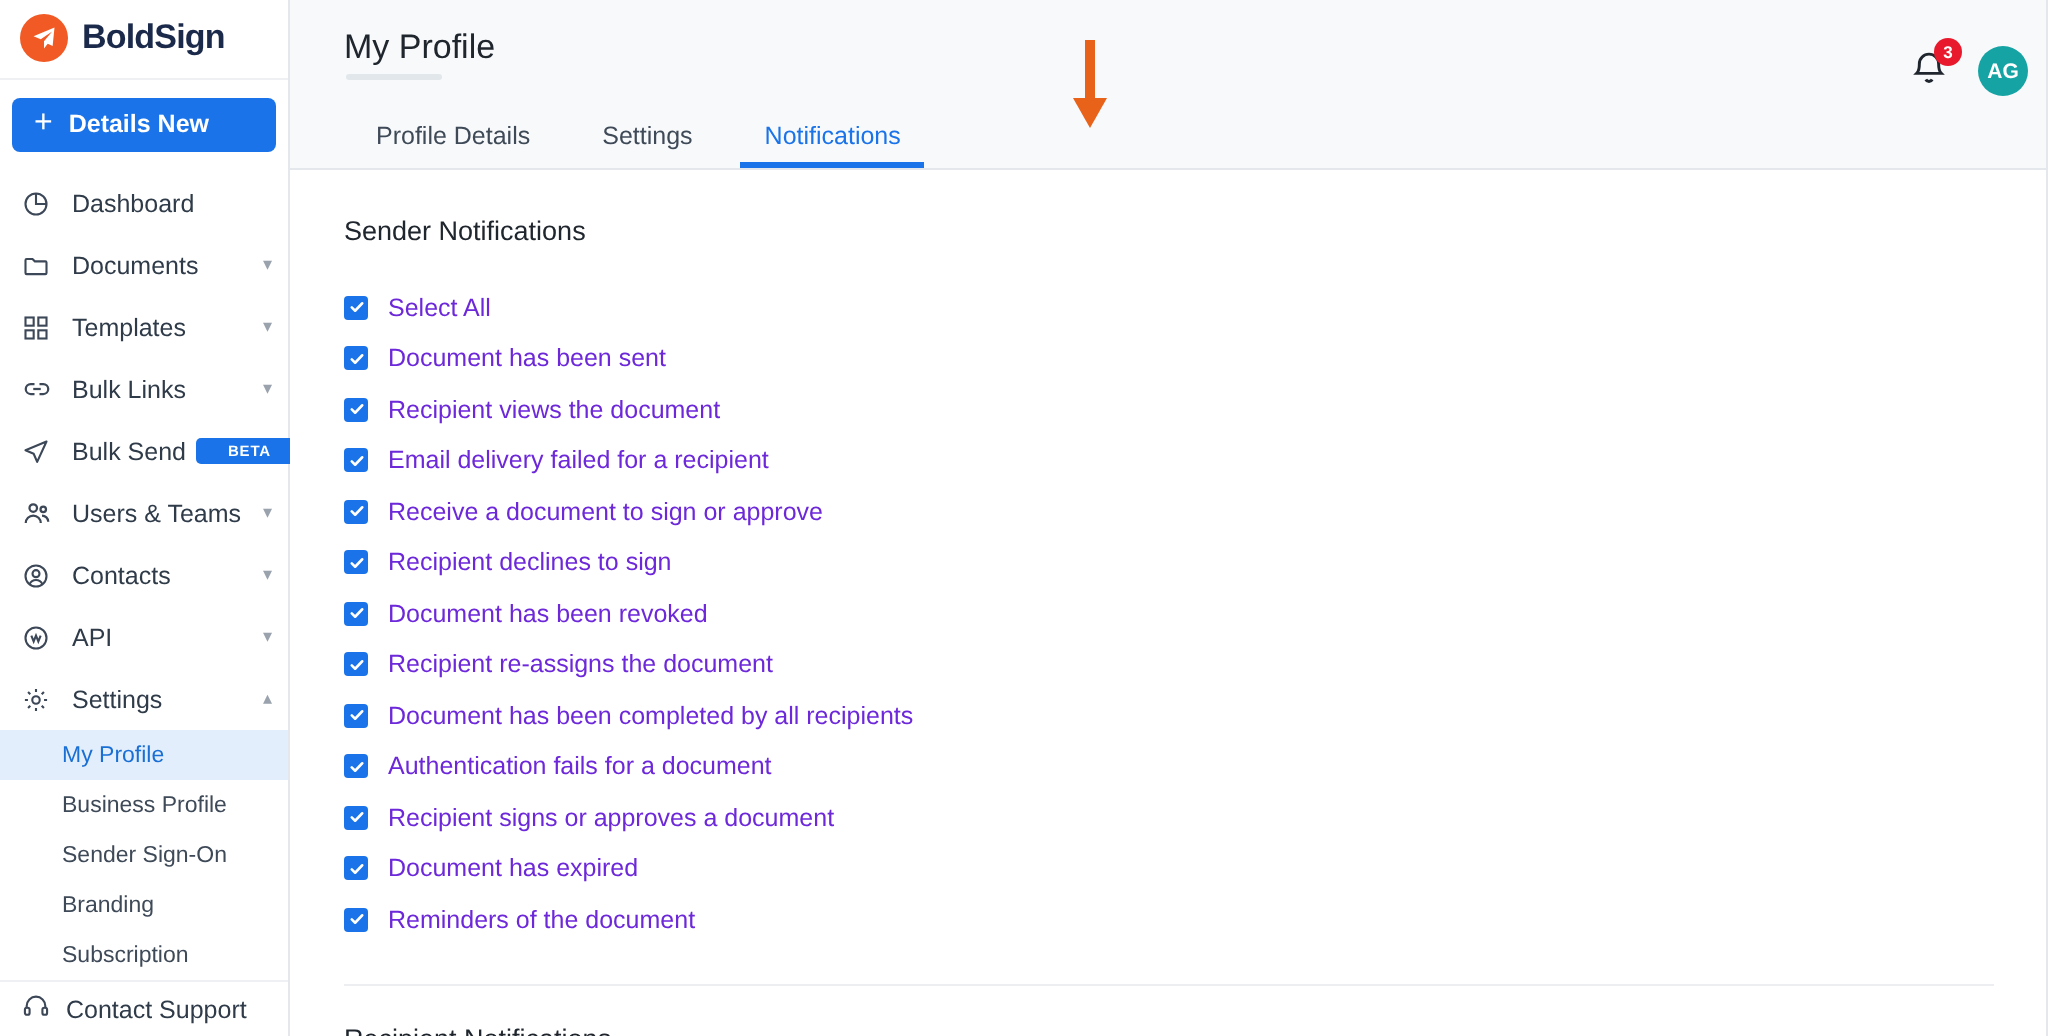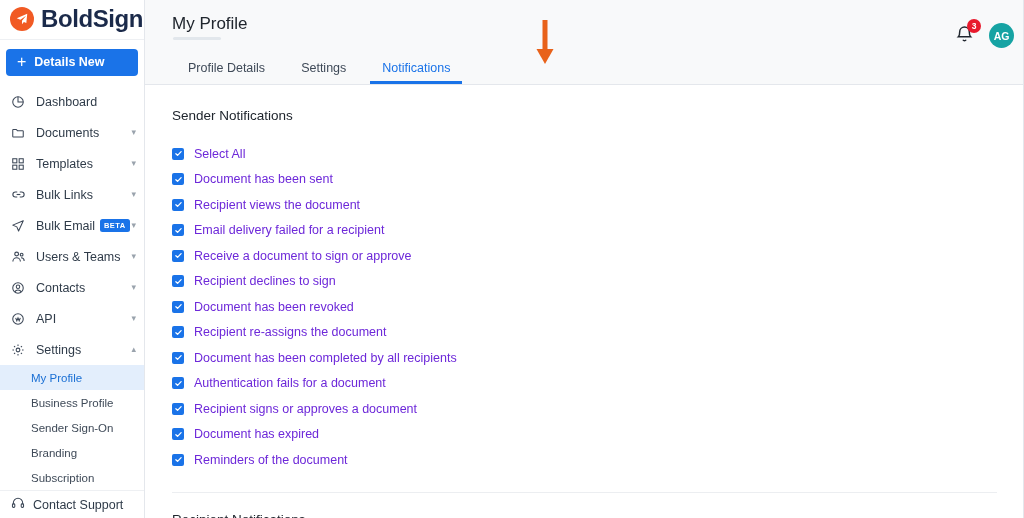--- a/index.html
+++ b/index.html
@@ -25,21 +25,21 @@
     border-bottom: 1px solid #eef0f3;
   }
   .brand-mark {
     width: 24px; height: 24px; border-radius: 50%;
     background: #f15a24;
     display: flex; align-items: center; justify-content: center;
     flex: none;
   }
   .brand-mark svg { display: block; }
   .brand-name {
-    font-size: 24px; font-weight: bold; color: #1b2a4a;
+    font-size: 17px; font-weight: bold; color: #1b2a4a;
     letter-spacing: -0.4px;
   }
   .create-new {
     margin: 9px 6px 10px 6px;
     height: 30px; border-radius: 4px;
     background: #1a73e8; color: #fff;
     display: flex; align-items: center; gap: 8px;
     padding-left: 11px;
     font-size: 12.5px; font-weight: bold;
     cursor: pointer;
@@ -56,21 +56,21 @@
   .nav-item .ni-icon {
     width: 17px; flex: none; display: flex; align-items: center;
     color: #3c4757;
   }
   .nav-item .ni-label { margin-left: 8px; white-space: nowrap; }
   .chev {
     margin-left: auto; color: #9aa3ad; font-size: 9px; line-height: 1;
   }
   .beta {
     background: #1a73e8; color: #fff; font-size: 7.5px; font-weight: bold;
-    padding: 2px 4px; border-radius: 2.5px; margin-left: 5px;
+    padding: 2px 16px; border-radius: 2.5px; margin-left: 5px;
     letter-spacing: 0.4px;
   }
   .subnav { display: flex; flex-direction: column; }
   .subnav-item {
     height: 25px; display: flex; align-items: center;
     padding-left: 31px; font-size: 11.5px; color: #3f4a58;
     cursor: pointer;
   }
   .subnav-item.active { background: #e3eefc; color: #1a6fd4; }
 
@@ -237,21 +237,21 @@
         <span class="ni-label">Bulk Links</span>
         <span class="chev">▾</span>
       </div>
 
       <div class="nav-item">
         <span class="ni-icon">
           <svg width="14" height="14" viewBox="0 0 24 24" fill="none" stroke="#3c4757" stroke-width="1.8" stroke-linejoin="round">
             <path d="M21 3 3 10.5l7 3 3 7z"></path>
           </svg>
         </span>
-        <span class="ni-label">Bulk Email</span>
+        <span class="ni-label">Bulk Send</span>
         <span class="beta">BETA</span>
         <span class="chev">▾</span>
       </div>
 
       <div class="nav-item">
         <span class="ni-icon">
           <svg width="15" height="15" viewBox="0 0 24 24" fill="none" stroke="#3c4757" stroke-width="1.8">
             <circle cx="9" cy="8" r="3"></circle>
               <path d="M3 20a6 6 0 0112 0"></path>
             <circle cx="17" cy="9" r="2.2"></circle>

